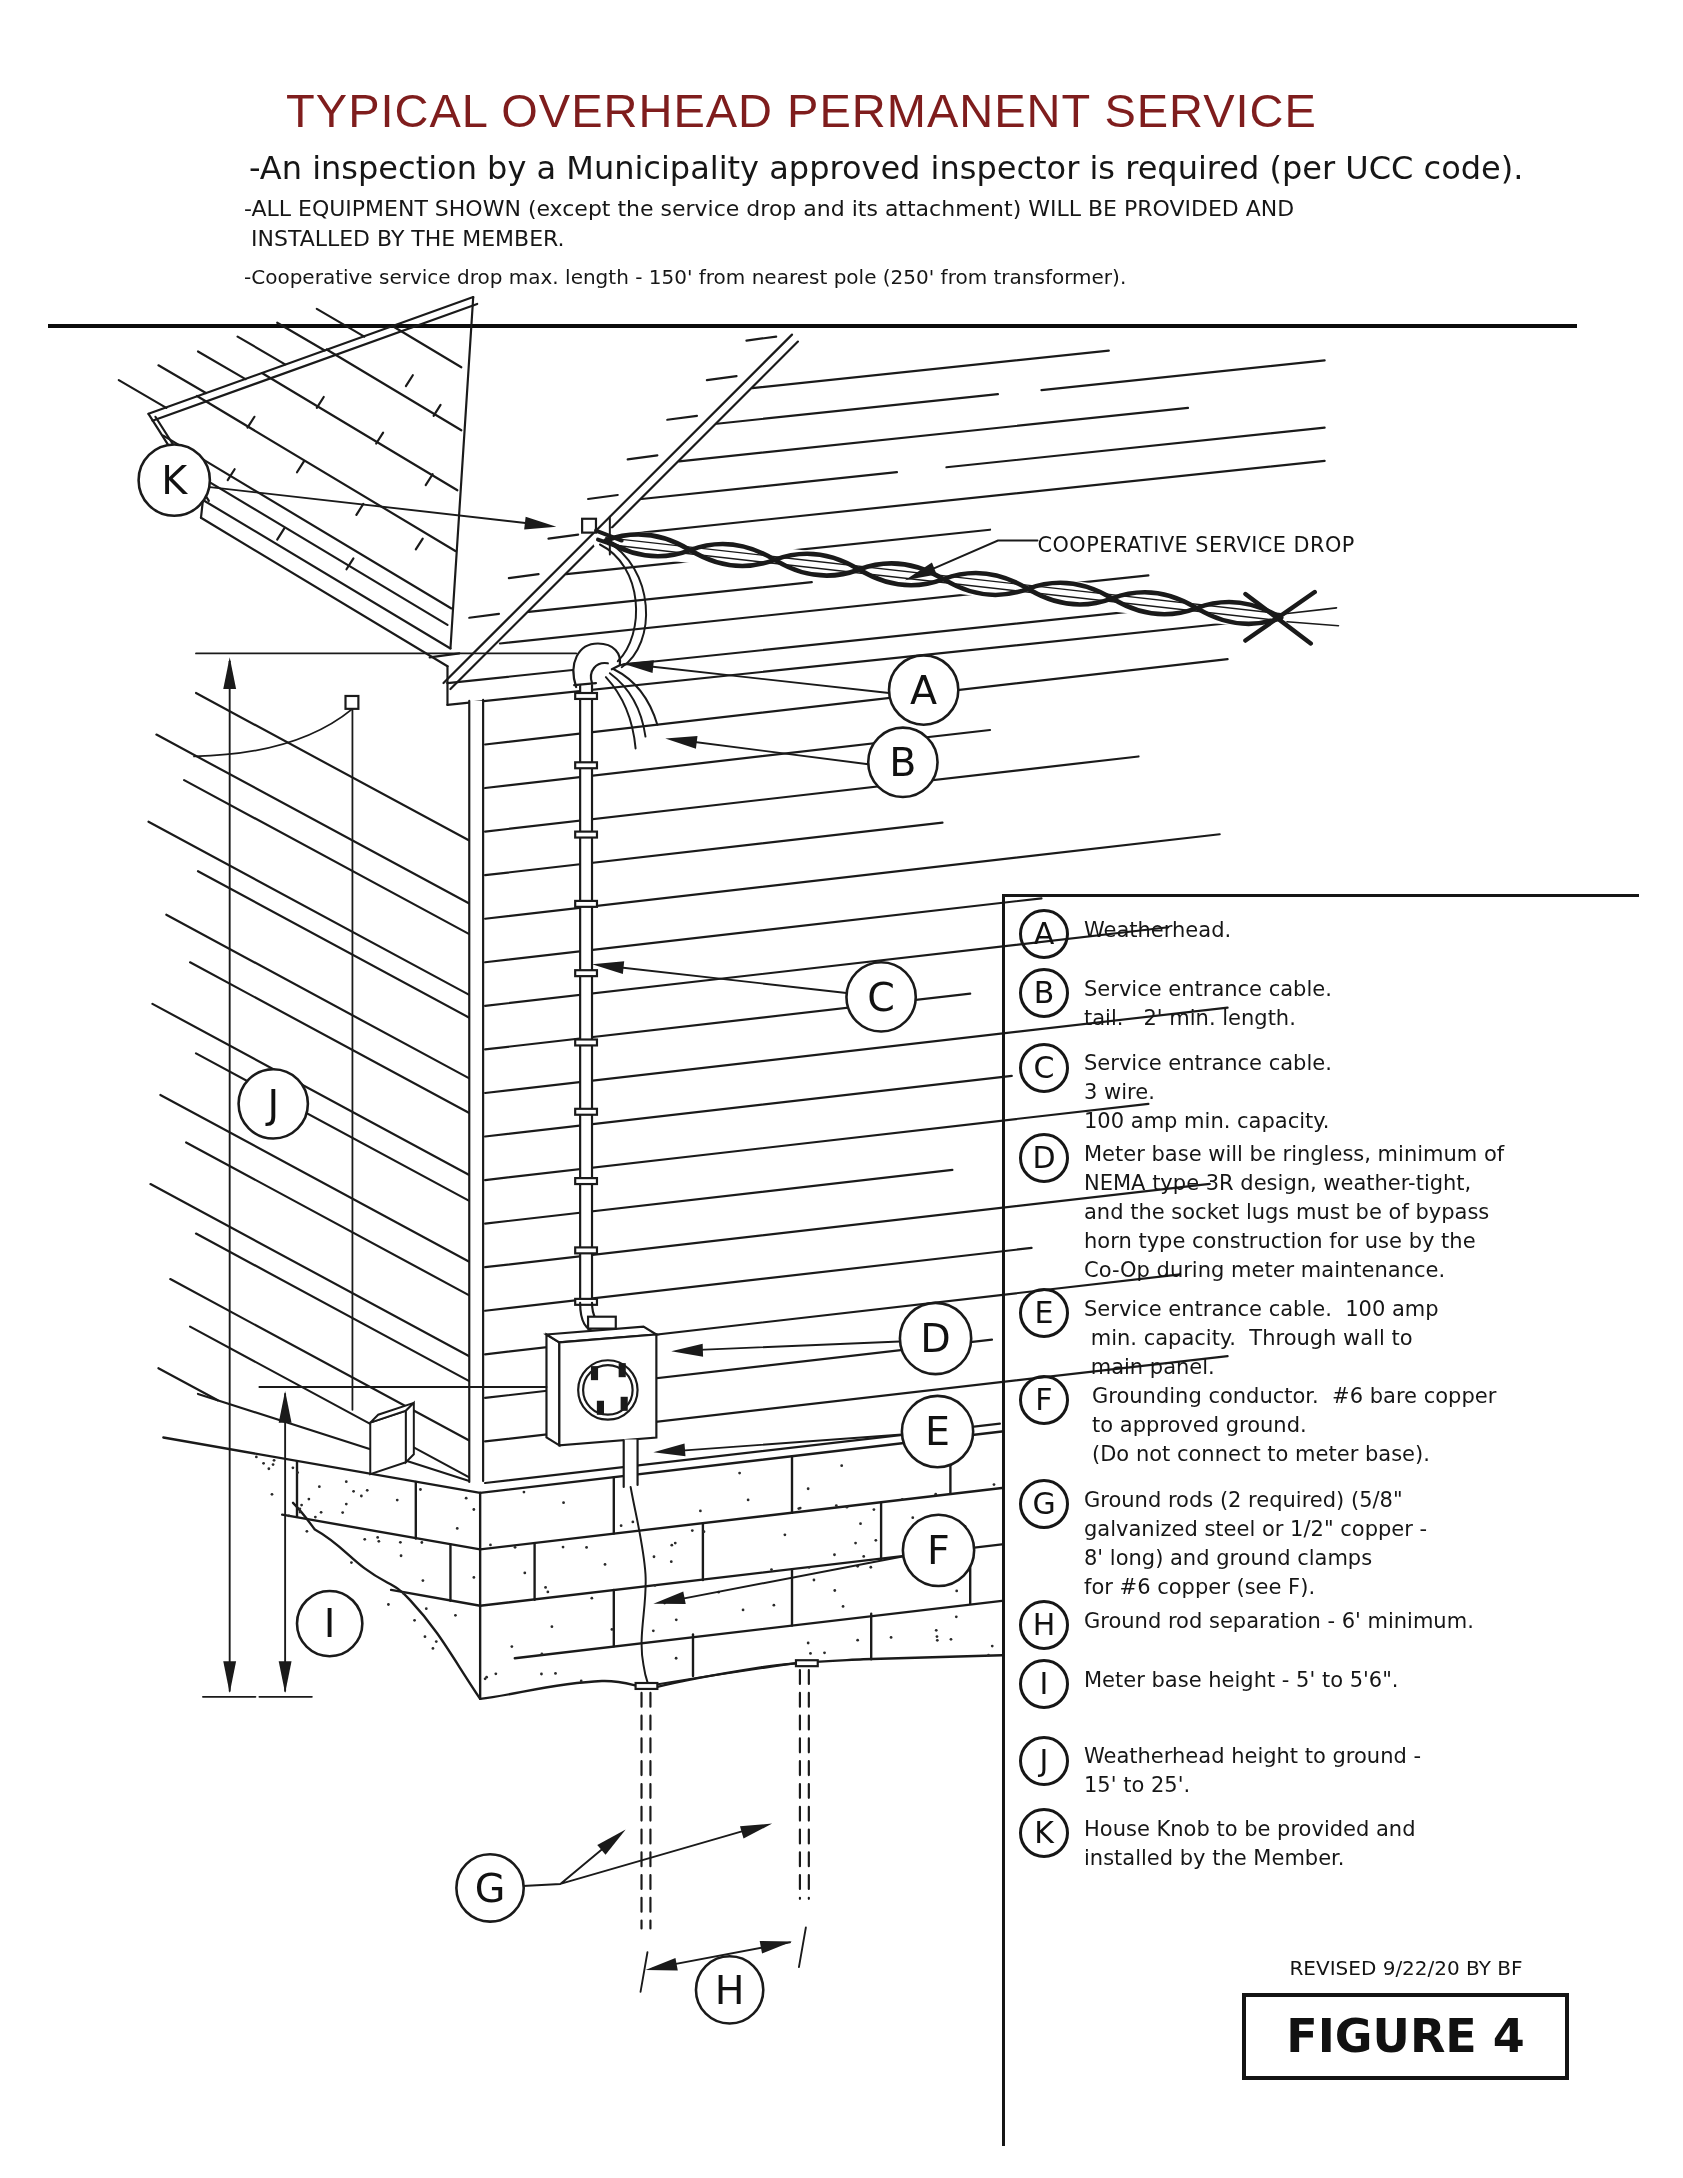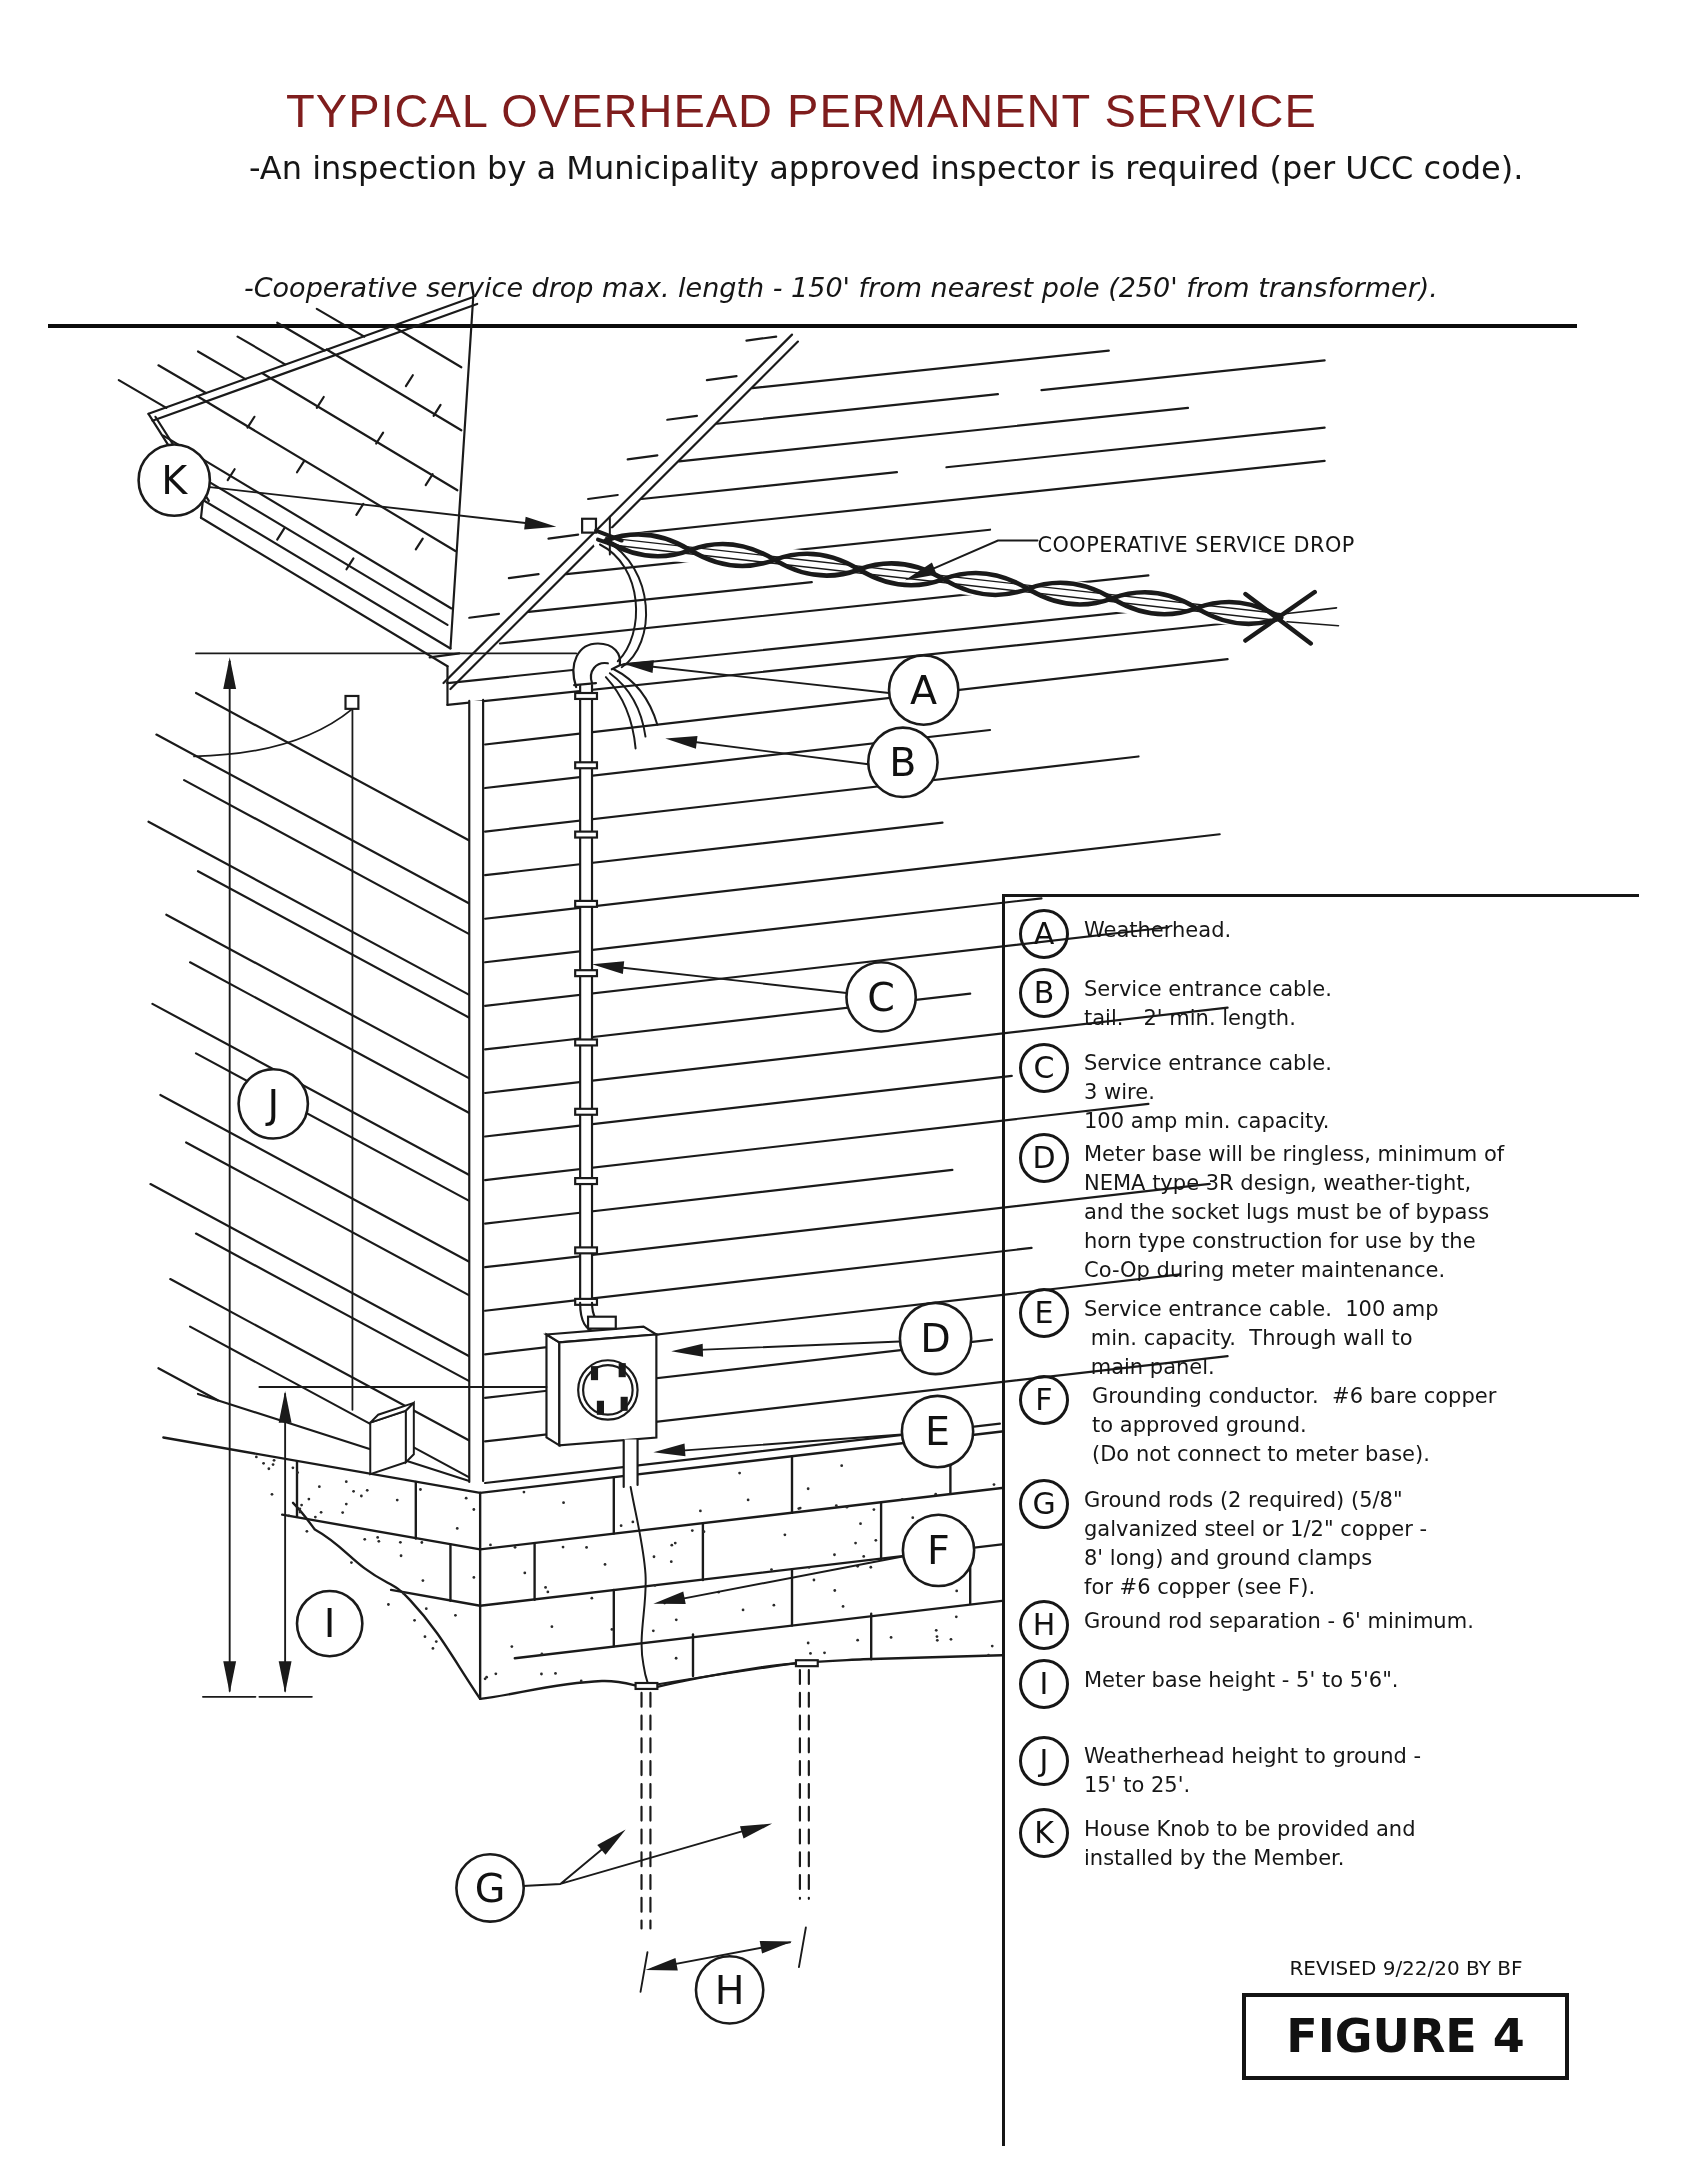--- a/index.html
+++ b/index.html
@@ -3,21 +3,21 @@
 <meta charset="utf-8">
 <style>
   html,body{margin:0;padding:0;background:#888;}
   #page{position:relative;width:1683px;height:2178px;background:#ffffff;overflow:hidden;
         font-family:"DejaVu Sans",sans-serif;color:#111;}
   #page-title{position:absolute;left:158px;top:83px;width:1287px;text-align:center;
         font-family:"Liberation Sans",sans-serif;font-size:47px;letter-spacing:1px;color:#7f1d1d;}
   .note{position:absolute;white-space:pre-wrap;color:#161616;}
   #note-1{left:249px;top:149px;font-size:32px;}
   #note-2{left:244px;top:194px;font-size:22px;line-height:30px;}
-  #note-3{left:244px;top:272px;font-size:27px;font-style:italic;}
+  #note-3{left:244px;top:265px;font-size:20px;}
   #header-rule{position:absolute;left:48px;top:324px;width:1529px;height:4px;background:#0c0c0c;}
   #diagram-svg{position:absolute;left:0;top:0;}
   
   #legend{position:absolute;left:1002px;top:894px;width:634px;height:1249px;
           border-left:3px solid #161616;border-top:3px solid #161616;}
   .lg-circle{position:absolute;width:44px;height:44px;border:3px solid #161616;border-radius:50%;
           text-align:center;line-height:44px;font-size:30px;color:#111;}
   .lg-text{position:absolute;left:79px;width:535px;font-size:21px;line-height:29px;
           white-space:pre-wrap;color:#161616;}
   
@@ -25,20 +25,22 @@
   #figure-box{position:absolute;left:1242px;top:1993px;width:319px;height:79px;border:4px solid #141414;
           text-align:center;line-height:79px;font-size:46px;color:#111;font-weight:bold;}
 </style>
 </head>
 <body>
 
 <div id="page">
 
   <div id="page-title">TYPICAL OVERHEAD PERMANENT SERVICE</div>
   <div id="note-1" class="note">-An inspection by a Municipality approved inspector is required (per UCC code).</div>
+  <div id="note-2" class="note">-ALL EQUIPMENT SHOWN (except the service drop and its attachment) WILL BE PROVIDED AND
+ INSTALLED BY THE MEMBER.</div>
   <div id="note-3" class="note">-Cooperative service drop max. length - 150' from nearest pole (250' from transformer).</div>
   <div id="header-rule"></div>
 
   <svg id="diagram-svg" width="1683" height="2178" viewBox="0 0 1700 2200" fill="none" stroke="#1a1a1a" stroke-width="2.2" stroke-linecap="round">
 
     <g>
 
       <line x1="150" y1="418" x2="478" y2="300"></line>
       <line x1="154" y1="425" x2="482" y2="307"></line>
 

